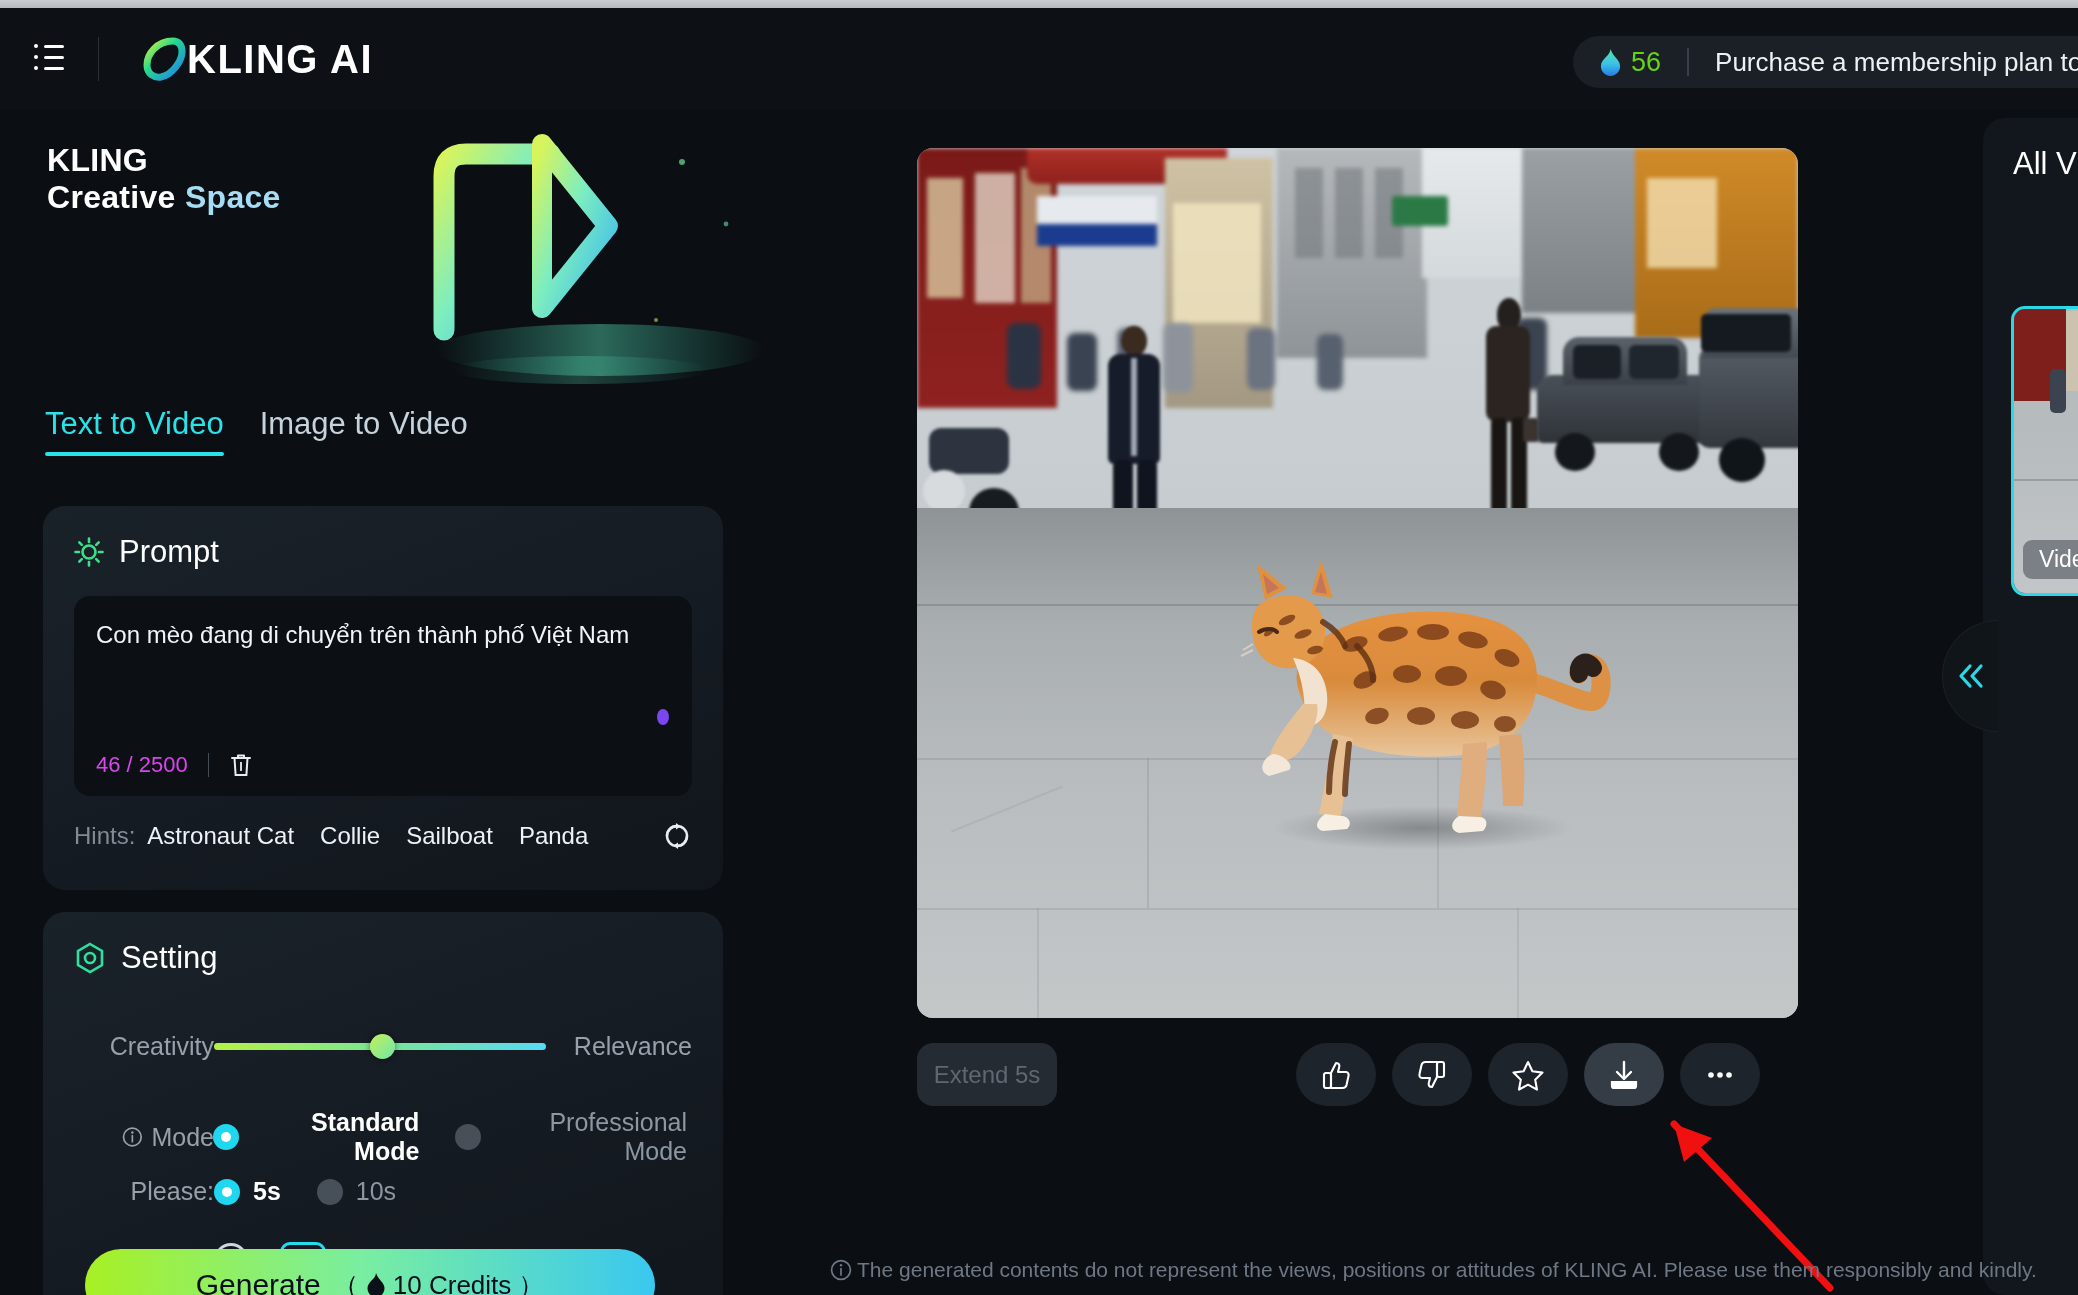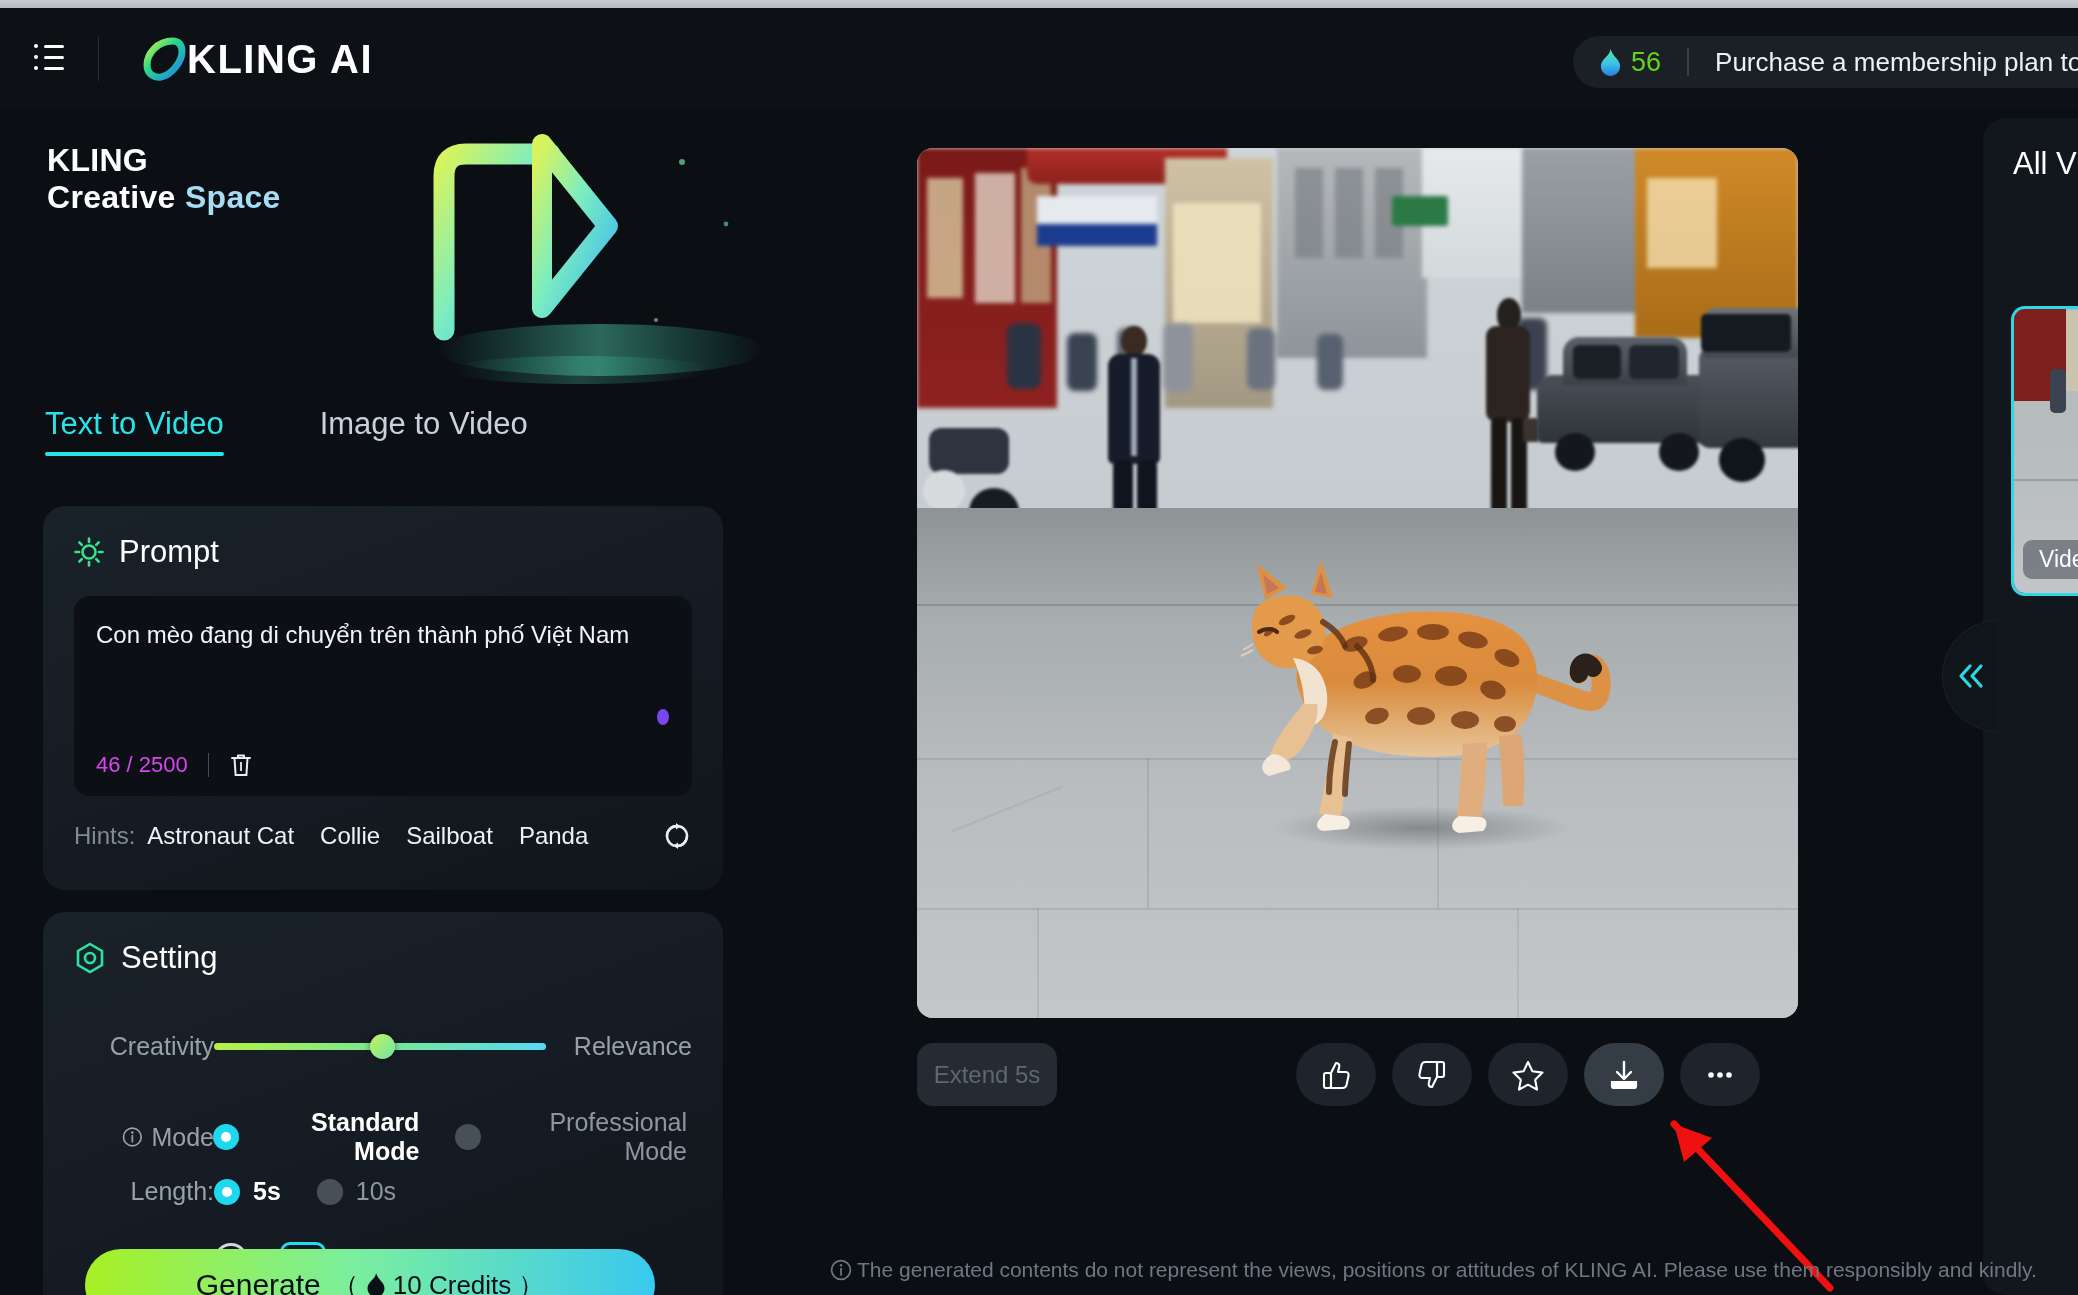--- a/index.html
+++ b/index.html
@@ -49,21 +49,21 @@
   .left-panel { position: absolute; left: 0; top: 110px; width: 800px; height: 1185px; overflow: hidden; }
   .hero-deco { position: absolute; left: 430px; top: 10px; width: 340px; height: 290px; }
   .hero-title {
     position: absolute; left: 47px; top: 32px;
     font-size: 32px; font-weight: 700; line-height: 1.15; letter-spacing: .3px;
   }
   .hero-l1 { color: #ffffff; }
   .hero-l2 { color: #ffffff; }
   .hero-l2 .blue { color: #a6dcf4; }
 
-  .tabs { position: absolute; left: 45px; top: 296px; display: flex; gap: 96px; align-items: flex-end; }
+  .tabs { position: absolute; left: 45px; top: 296px; display: flex; gap: 36px; align-items: flex-end; }
   .tab { font-size: 31px; padding-bottom: 14px; cursor: pointer; position: relative; }
   .tab.active { color: #29e3e8; }
   .tab.active:after {
     content: ""; position: absolute; left: 0; right: 0; bottom: 0; height: 4px;
     background: #29e3e8; border-radius: 2px;
   }
   .tab.idle { color: #c6d2dc; }
 
   .card {
     position: absolute; left: 43px; width: 680px;
@@ -350,21 +350,21 @@
           <div class="radio on"></div>
           <span class="radio-lbl on">Standard Mode</span>
         </div>
         <div class="radio-opt">
           <div class="radio off"></div>
           <span class="radio-lbl off">Professional Mode</span>
         </div>
       </div>
 
       <div class="set-row" id="row-length">
-        <span class="set-label">Length:</span>
+        <span class="set-label">Please:</span>
         <div class="radio-opt">
           <div class="radio on"></div>
           <span class="radio-lbl on">5s</span>
         </div>
         <div class="radio-opt">
           <div class="radio off"></div>
           <span class="radio-lbl off">10s</span>
         </div>
       </div>
 

